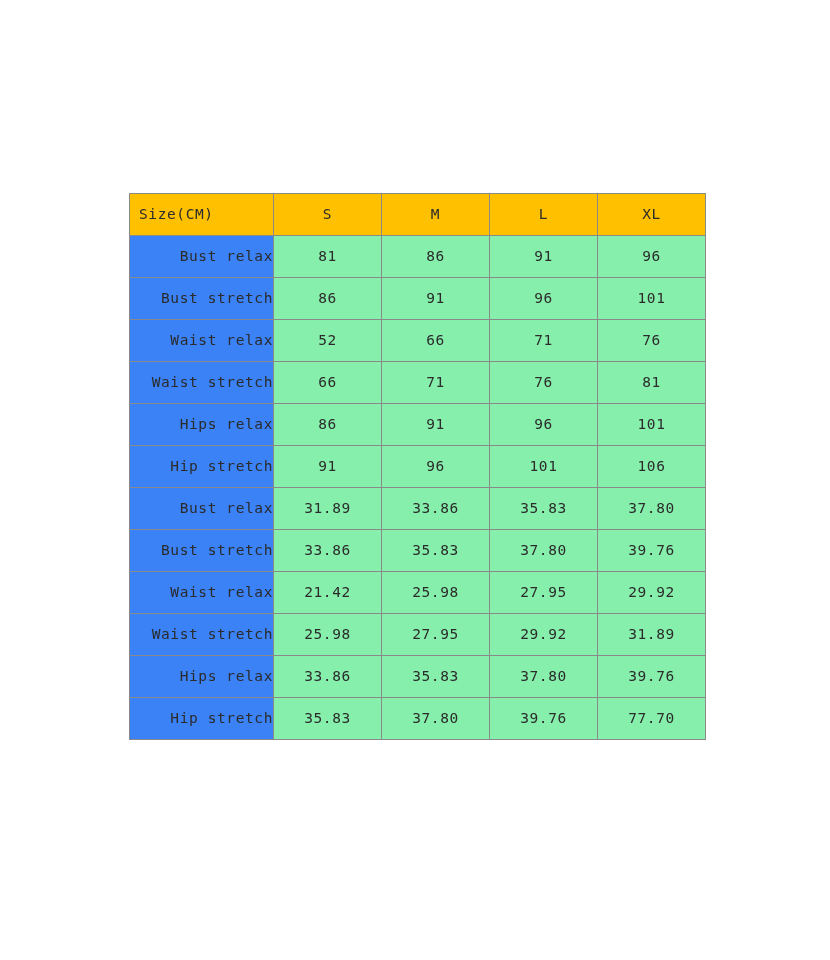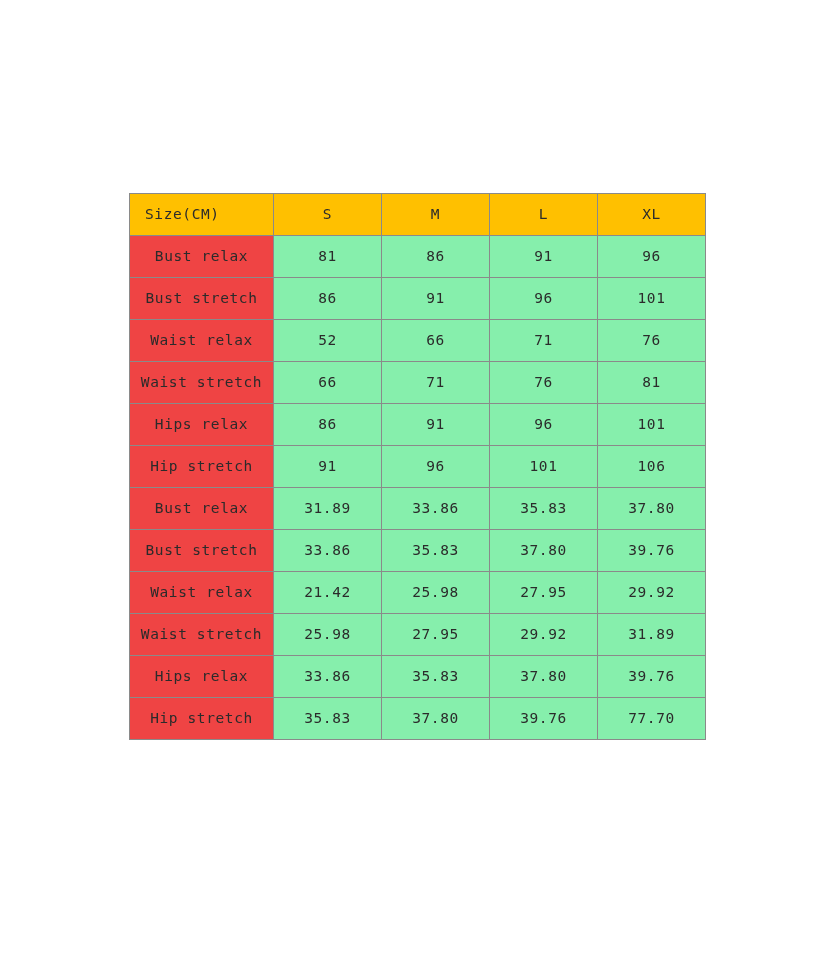--- a/index.html
+++ b/index.html
@@ -42,33 +42,33 @@
     color: #2b2b2b;
     letter-spacing: 0.6px;
     line-height: 1.1;
     padding: 0;
     overflow: hidden;
     white-space: nowrap;
   }
 
   
   td.row-label {
-    background: #ef4444;
-    text-align: center;
+    background: #3b82f6;
+    text-align: right;
     padding-left: 4px;
   }
 
   
   tr.header-row td {
     background: #FFC000;
     text-align: center;
   }
   tr.header-row td.row-label {
     text-align: left;
-    padding-left: 15px;
+    padding-left: 9px;
   }
 
   
   td.value-cell {
     background: #86efac;
     text-align: center;
   }
 </style>
 </head>
 <body>

